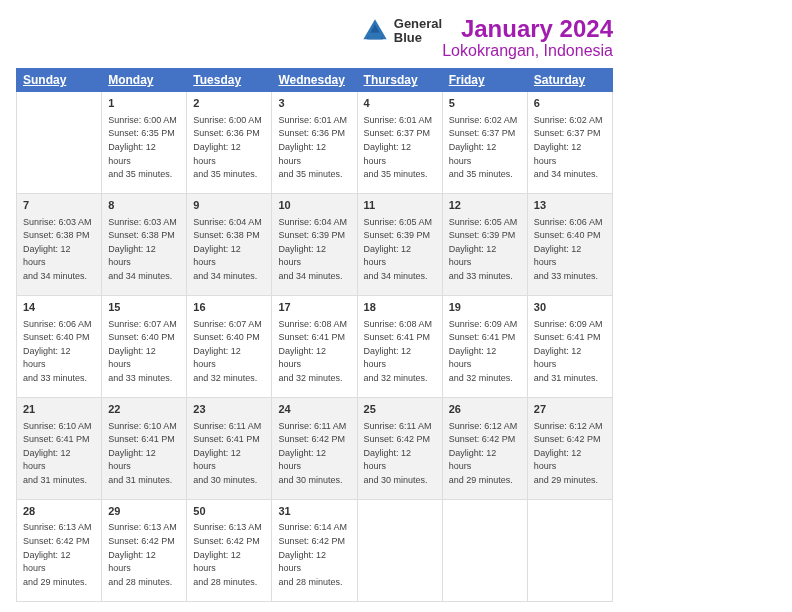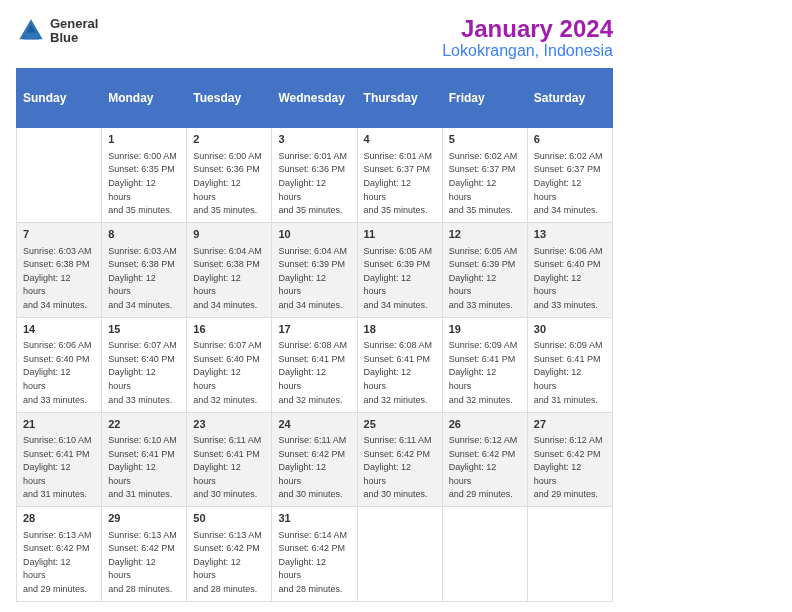--- a/index.html
+++ b/index.html
@@ -9,20 +9,21 @@
       width: 792px;
       height: 612px;
       overflow: hidden;
     }
     .page {
       width: 629px;
       height: 612px;
       padding: 16px 16px 10px 16px;
       display: flex;
       flex-direction: column;
+      align-items: flex-end;
     }
     .header {
       display: flex;
       justify-content: space-between;
       align-items: flex-start;
       margin-bottom: 8px;
     }
     .logo {
       display: flex;
       align-items: center;
@@ -45,38 +46,39 @@
       text-align: right;
     }
     .title-block h1 {
       font-size: 24px;
       font-weight: bold;
       color: #a21caf;
       line-height: 1.1;
     }
     .title-block h2 {
       font-size: 16px;
-      color: #3b82f6;
+      color: #a21caf;
       font-weight: normal;
     }
     table {
       width: 100%;
       border-collapse: collapse;
       flex: 1;
     }
     thead tr {
       background-color: #4472C4;
       color: #fff;
     }
     thead th {
-      padding: 22px 6px;
+      padding: 4px 6px;
       font-size: 12px;
       font-weight: bold;
       text-align: left;
       border: 1px solid #4472C4;
+      text-decoration: underline;
     }
     tbody tr {
       border-bottom: 1px solid #ddd;
     }
     tbody tr:nth-child(odd) {
       background-color: #fff;
     }
     tbody tr:nth-child(even) {
       background-color: #f2f2f2;
     }

